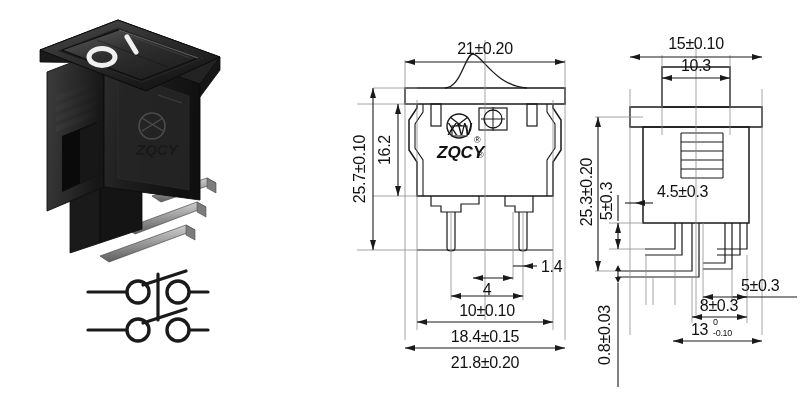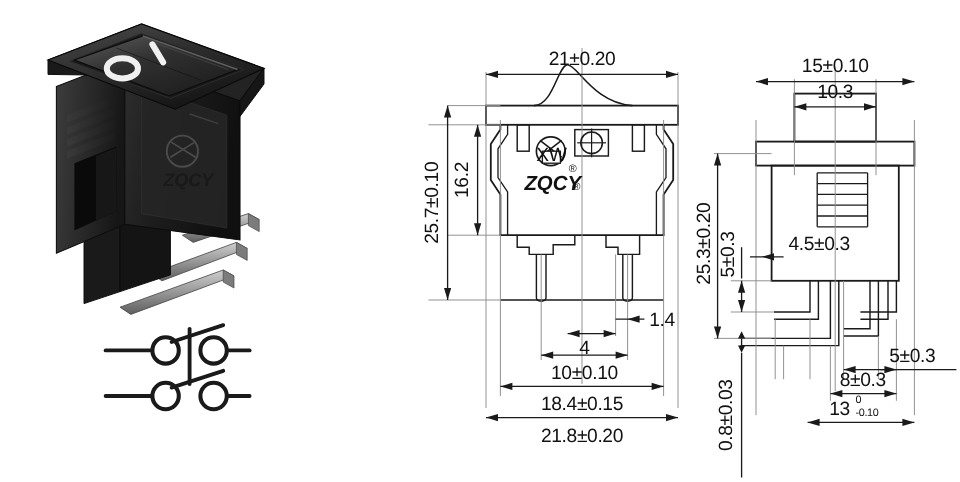--- a/index.html
+++ b/index.html
@@ -18,21 +18,21 @@
     position: relative;
     width: 800px;
     height: 402px;
     background: #ffffff;
   }
   .panel {
     position: absolute;
   }
   #photo-panel  { left: 0;   top: 0;   width: 265px; height: 402px; }
   #front-panel  { left: 265px; top: 0; width: 320px; height: 402px; }
-  #side-panel   { left: 585px; top: 16px; width: 215px; height: 343px; }
+  #side-panel   { left: 585px; top: 5px; width: 215px; height: 343px; }
 
   svg { display: block; overflow: visible; }
 
   .dimtxt {
     font-family: "Liberation Sans", sans-serif;
     fill: #111111;
     font-size: 16px;
     letter-spacing: -0.3px;
   }
   .dimtxt-xs { font-size: 9px; }

